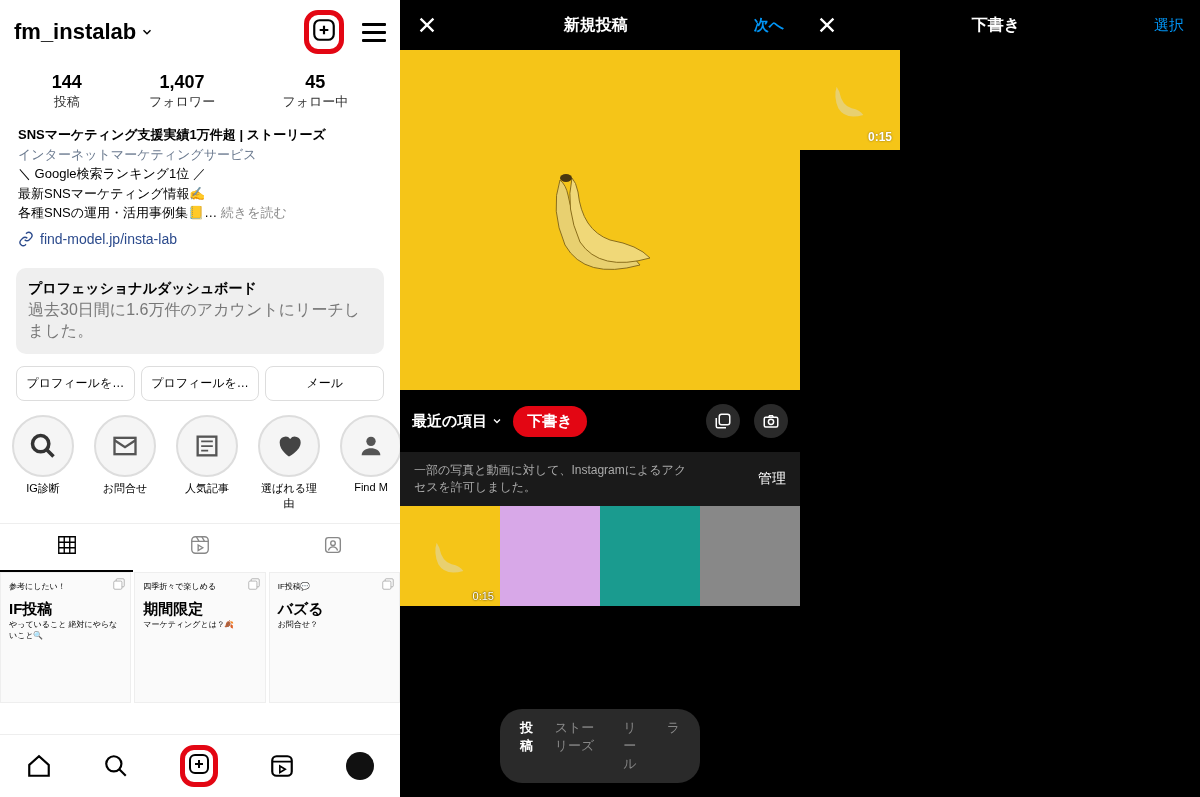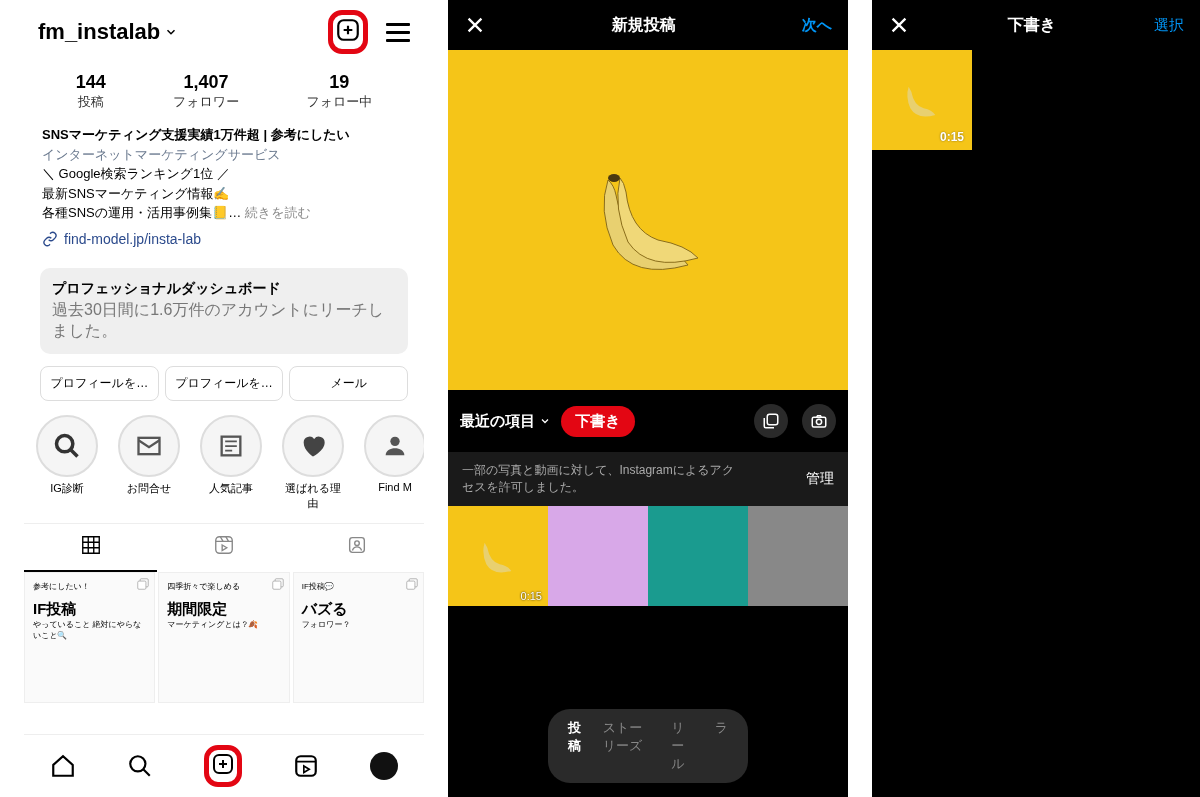--- a/index.html
+++ b/index.html
@@ -1,17 +1,17 @@
 <!DOCTYPE html>
 <html><head>
 <meta charset="utf-8">
 <style>
 * { margin: 0; padding: 0; box-sizing: border-box; font-family: -apple-system, "Hiragino Sans", sans-serif; }
 body { display: flex; width: 1200px; height: 797px; overflow: hidden; }
-.panel { width: 400px; height: 797px; position: relative; margin-left: 24px; }
+.panel { width: 400px; height: 797px; position: relative; }
 .panel.white { background: #fff; color: #000; }
 .panel.black { background: #000; color: #fff; }
 
 
 .p1-header { display: flex; align-items: center; justify-content: space-between; padding: 10px 14px; }
 .p1-username { font-size: 22px; font-weight: 700; display: flex; align-items: center; gap: 4px; }
 .p1-header-right { display: flex; align-items: center; gap: 18px; }
 .red-circle { border: 5px solid #e30613; border-radius: 14px; padding: 2px; }
 .hamburger { display: flex; flex-direction: column; gap: 5px; }
 .hamburger span { width: 24px; height: 3px; background: #000; border-radius: 1px; }
@@ -109,28 +109,28 @@
     <div class="stats">
       <div>
           <div class="stat-num">144</div>
           <div class="stat-lbl">投稿</div>
         </div>
       <div>
           <div class="stat-num">1,407</div>
           <div class="stat-lbl">フォロワー</div>
         </div>
       <div>
-          <div class="stat-num">19</div>
+          <div class="stat-num">45</div>
           <div class="stat-lbl">フォロー中</div>
         </div>
     </div>
   </div>
 
   <div class="p1-bio">
-    <div class="bio-title">SNSマーケティング支援実績1万件超 | 参考にしたい</div>
+    <div class="bio-title">SNSマーケティング支援実績1万件超 | ストーリーズ</div>
     <div class="bio-cat">インターネットマーケティングサービス</div>
     <div>＼ Google検索ランキング1位 ／</div>
     <div>最新SNSマーケティング情報✍️</div>
     <div><span>各種SNSの運用・活用事例集📒…</span> <span class="bio-more">続きを読む</span></div>
     <div class="bio-link">
       <svg viewBox="0 0 24 24">
           <path d="M10 13a5 5 0 007 0l3-3a5 5 0 00-7-7l-1 1M14 11a5 5 0 00-7 0l-3 3a5 5 0 007 7l1-1" stroke="#2b4a8c" stroke-width="2" fill="none"></path>
         </svg>
       <span>find-model.jp/insta-lab</span>
     </div>
@@ -214,21 +214,21 @@
         <span class="big">期間限定</span>
         <span class="small">マーケティングとは？🍂</span>
       </div>
     <div class="grid-item">
         <svg class="multi-icon" width="14" height="14" viewBox="0 0 24 24">
           <rect x="7" y="3" width="14" height="14" rx="2" stroke="#888" fill="none"></rect>
           <rect x="3" y="7" width="14" height="14" rx="2" stroke="#888" fill="#fff"></rect>
         </svg>
         <span class="small">IF投稿💬</span>
         <span class="big">バズる</span>
-        <span class="small">フォロワー？</span>
+        <span class="small">お問合せ？</span>
       </div>
   </div>
 
   <div class="bottom-nav">
     <svg width="26" height="26" viewBox="0 0 24 24">
         <path d="M3 11l9-8 9 8v10H3z" stroke="#000" stroke-width="2" fill="none"></path>
       </svg>
     <svg width="26" height="26" viewBox="0 0 24 24">
         <circle cx="10" cy="10" r="7" stroke="#000" stroke-width="2" fill="none"></circle>
         <path d="M15 15l6 6" stroke="#000" stroke-width="2"></path>

